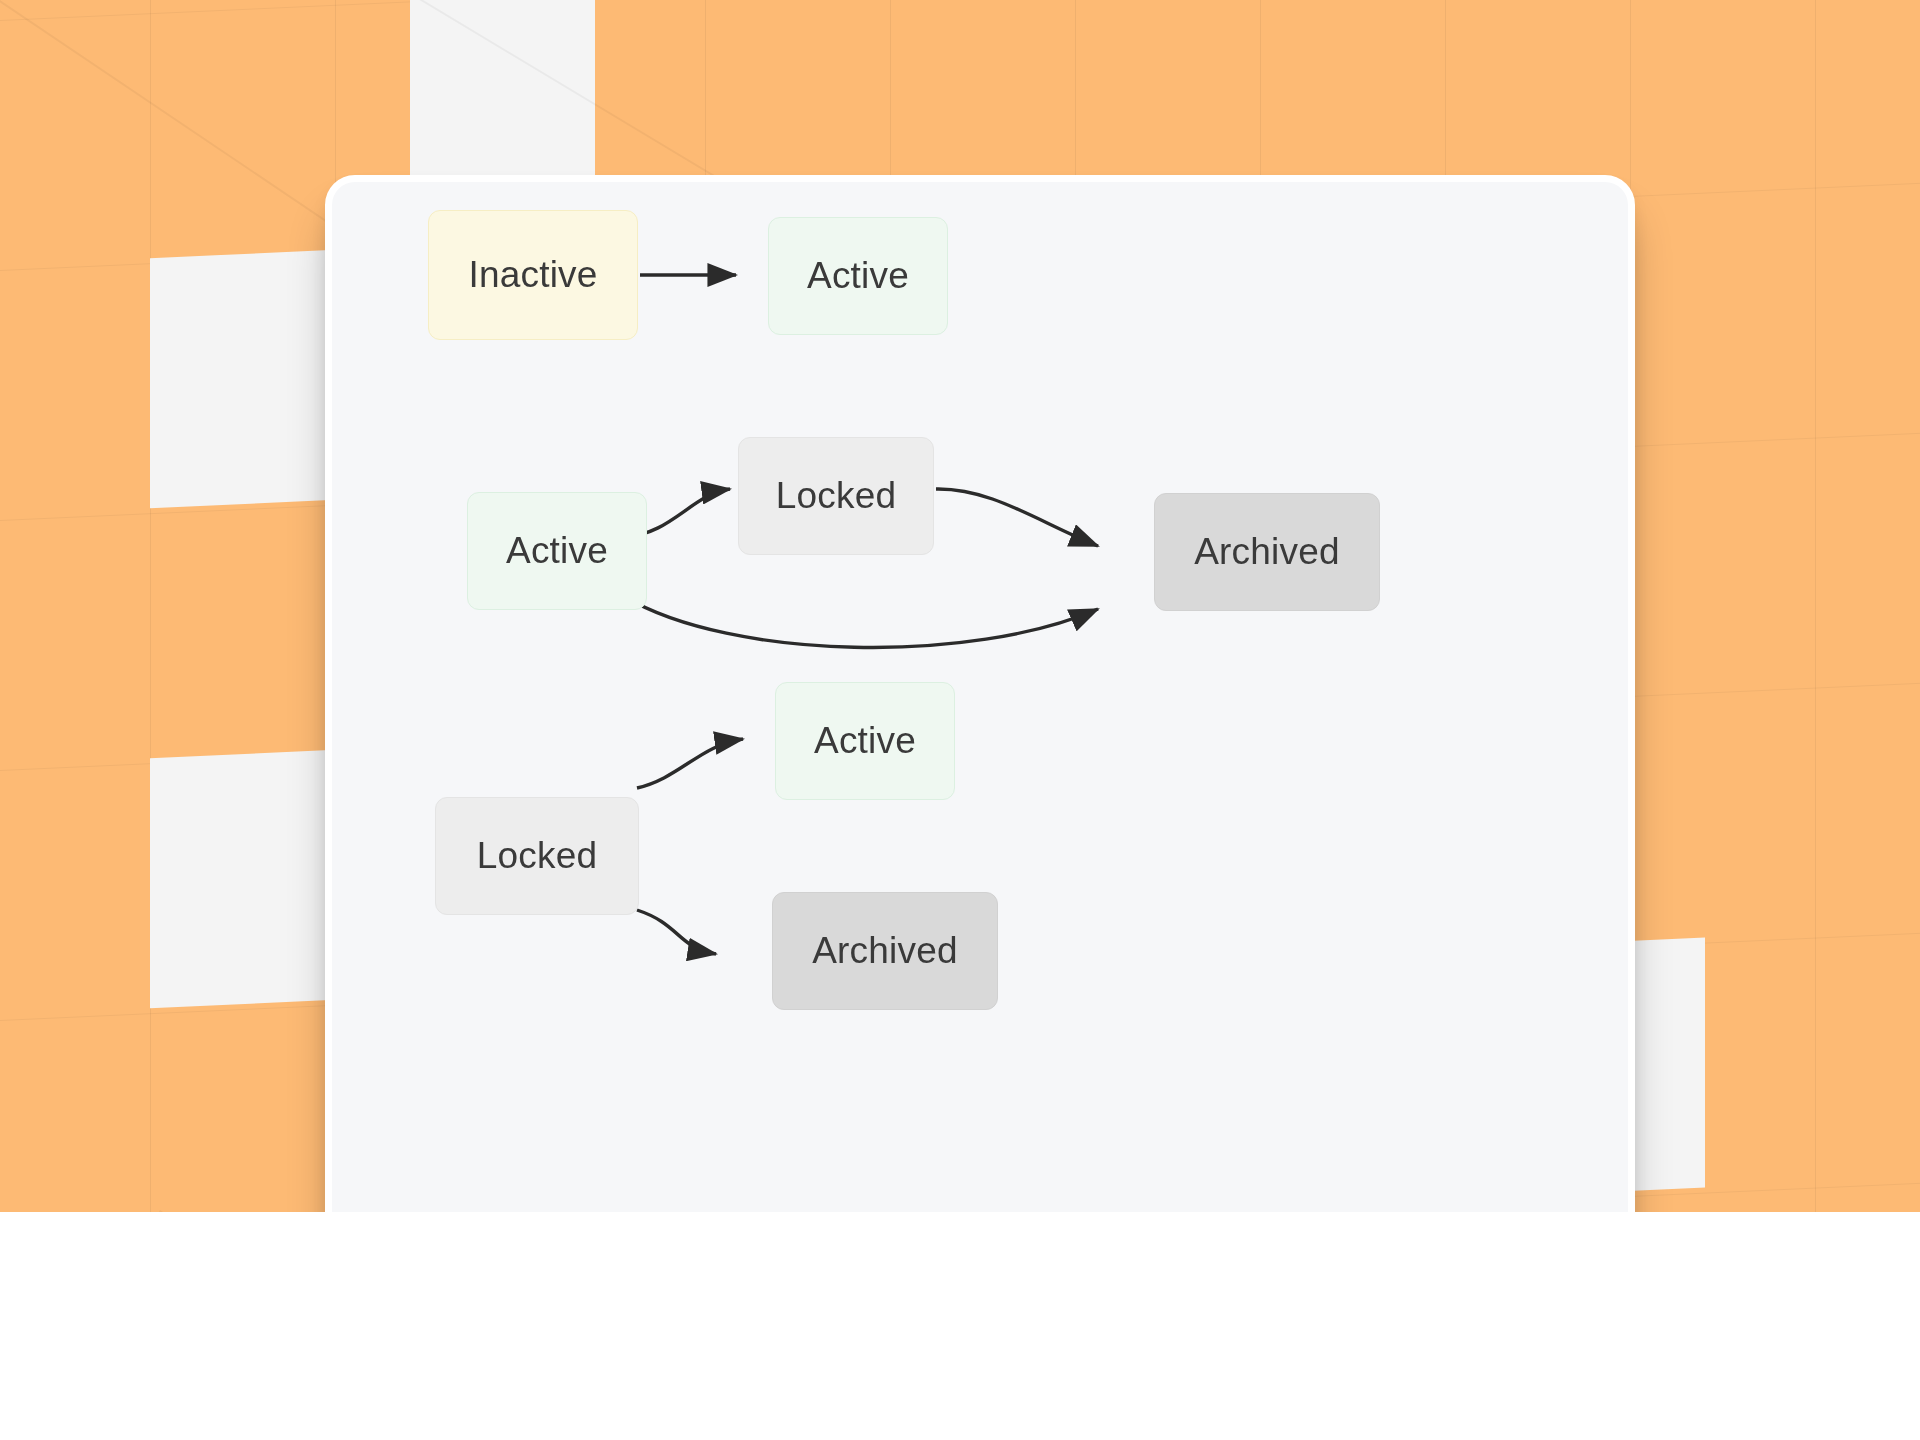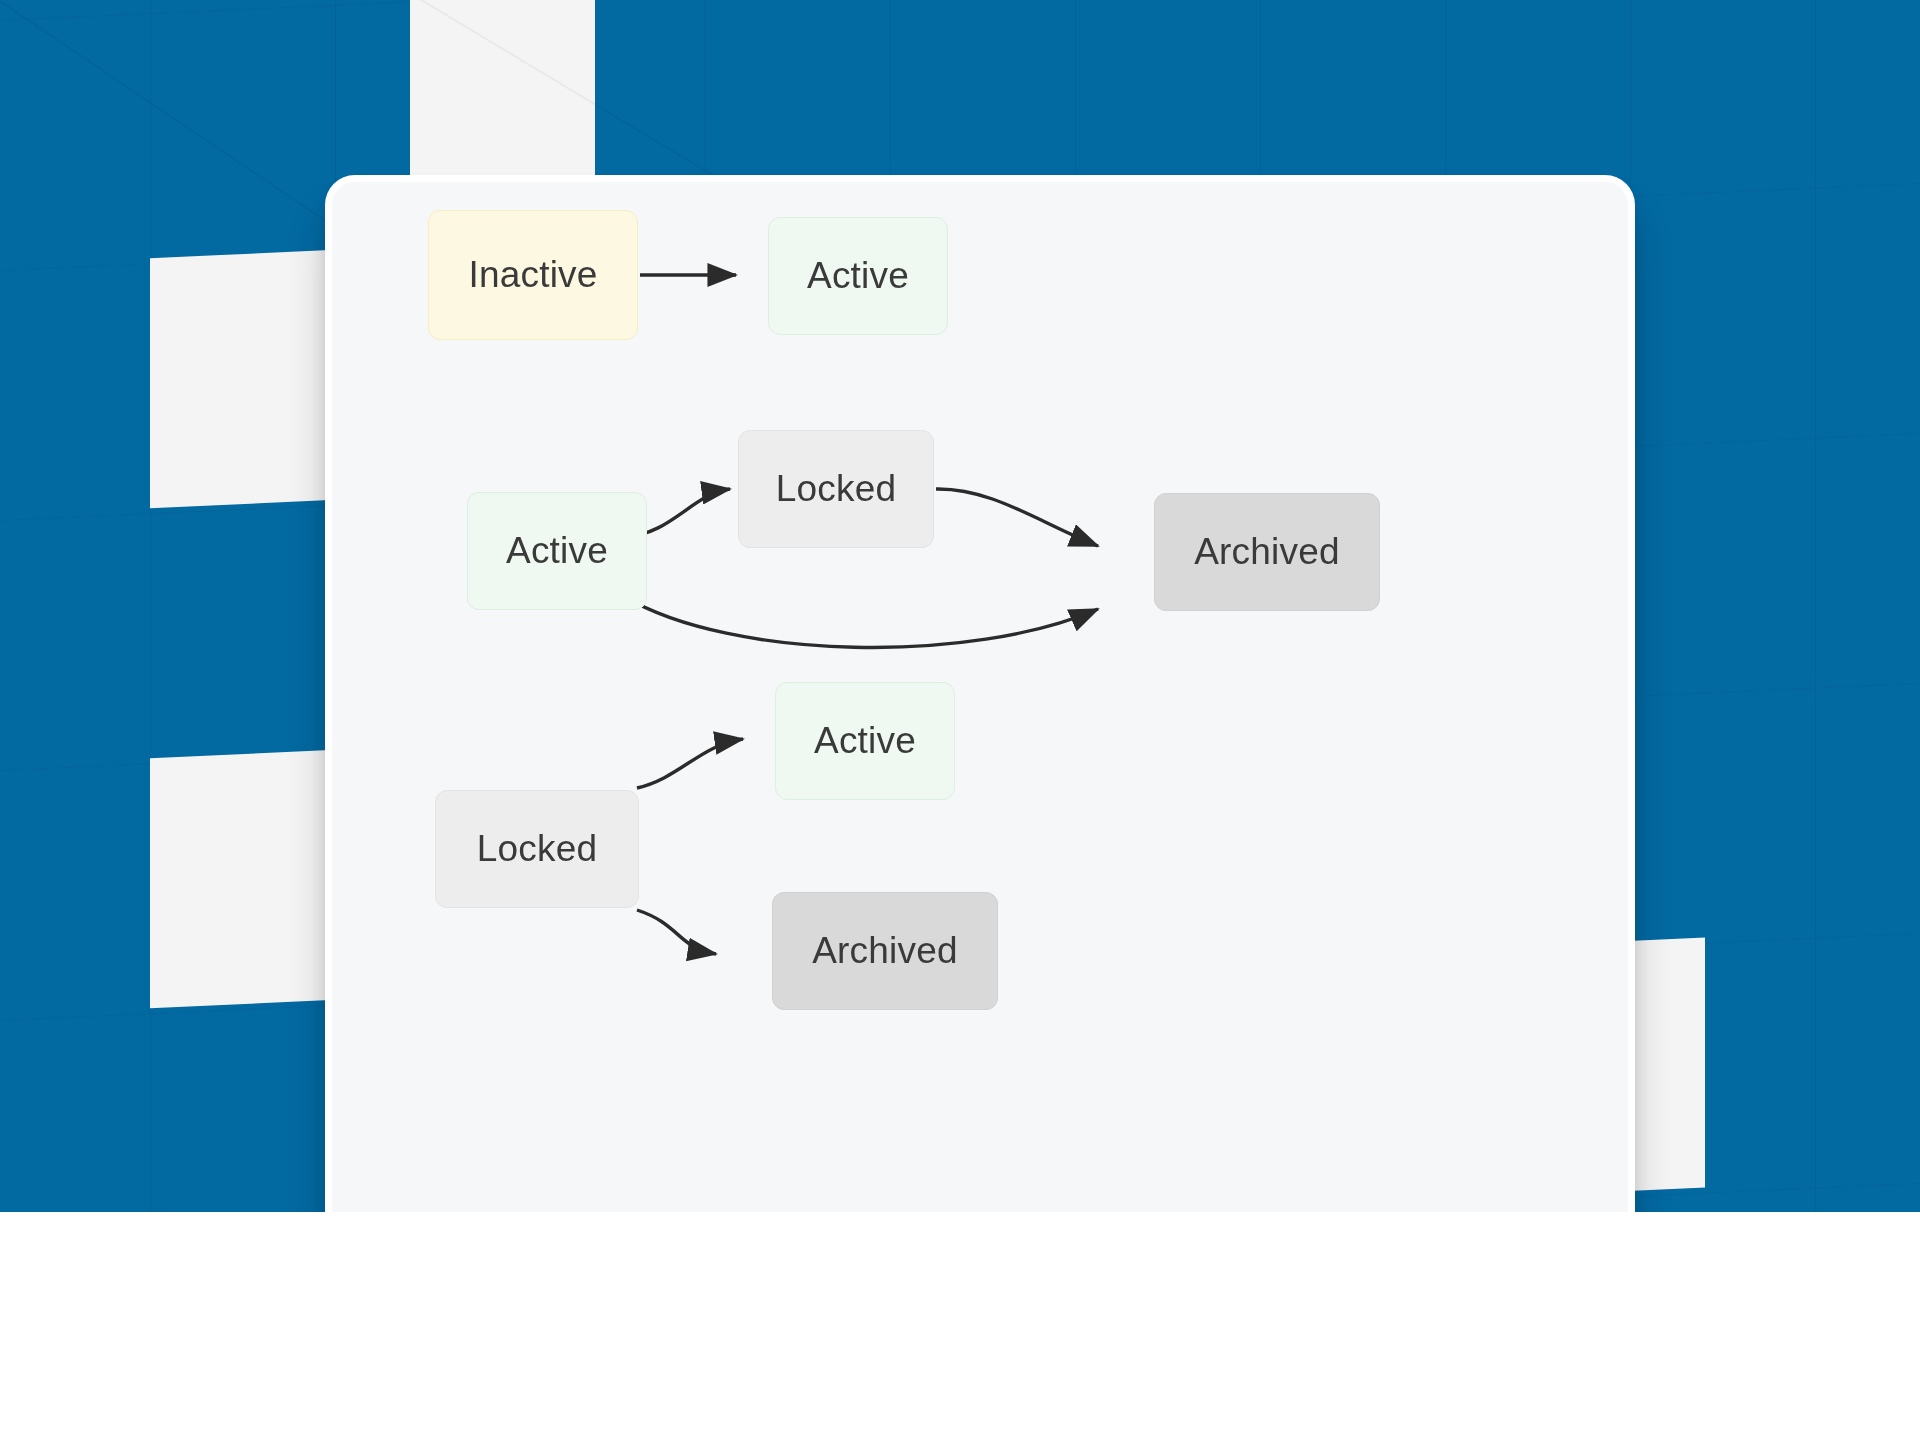--- a/index.html
+++ b/index.html
@@ -9,21 +9,21 @@
     height: 1440px;
     overflow: hidden;
     background: #ffffff;
     font-family: "Liberation Sans", sans-serif;
   }
 
   #stage {
     position: relative;
     width: 1920px;
     height: 1212px;
-    background: #0369a1;
+    background: #fdba74;
     overflow: hidden;
   }
 
   
   .bg-layer {
     position: absolute;
     inset: -220px -220px -220px -220px;
     pointer-events: none;
   }
   .bg-grid {
@@ -107,20 +107,21 @@
     border: 1.5px solid #f6eec4;
   }
   .node.state-active {
     background: #eff8f1;
     border: 1.5px solid #dcf0e1;
     margin-left: 24px;
   }
   .node.state-locked {
     background: #ededed;
     border: 1.5px solid #e4e4e4;
+    margin-top: 7px;
   }
   .node.state-archived {
     background: #d9d9d9;
     border: 1.5px solid #d1d1d1;
     margin-left: 48px;
   }
 </style>
 </head>
 <body>
 

